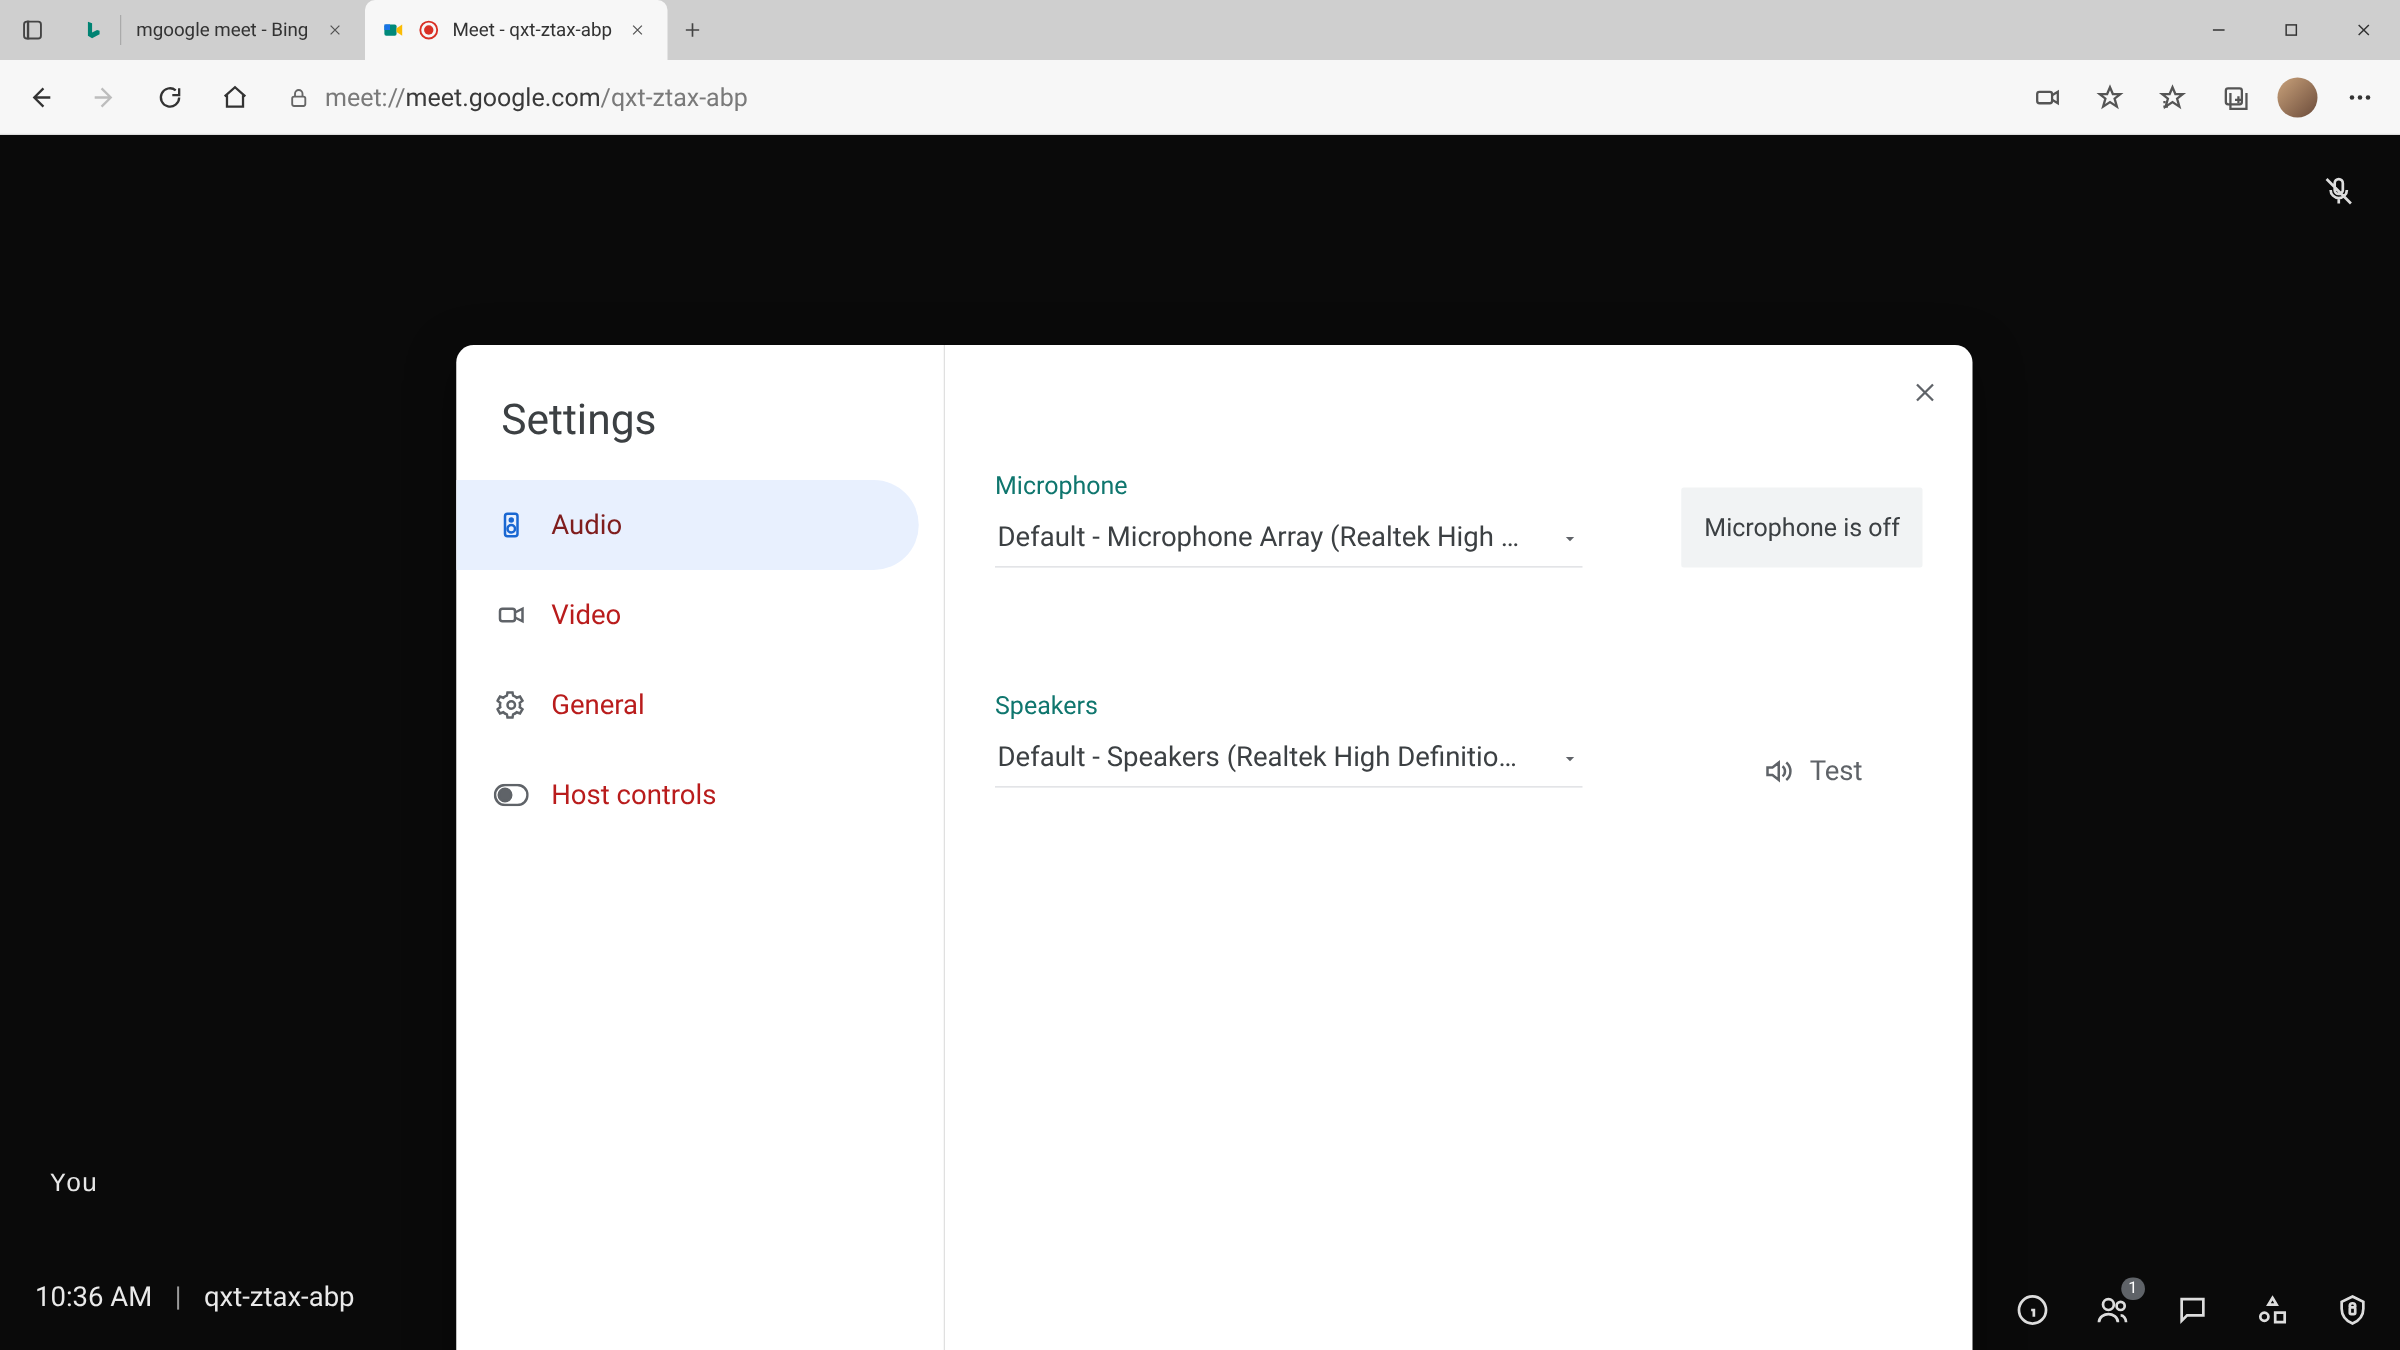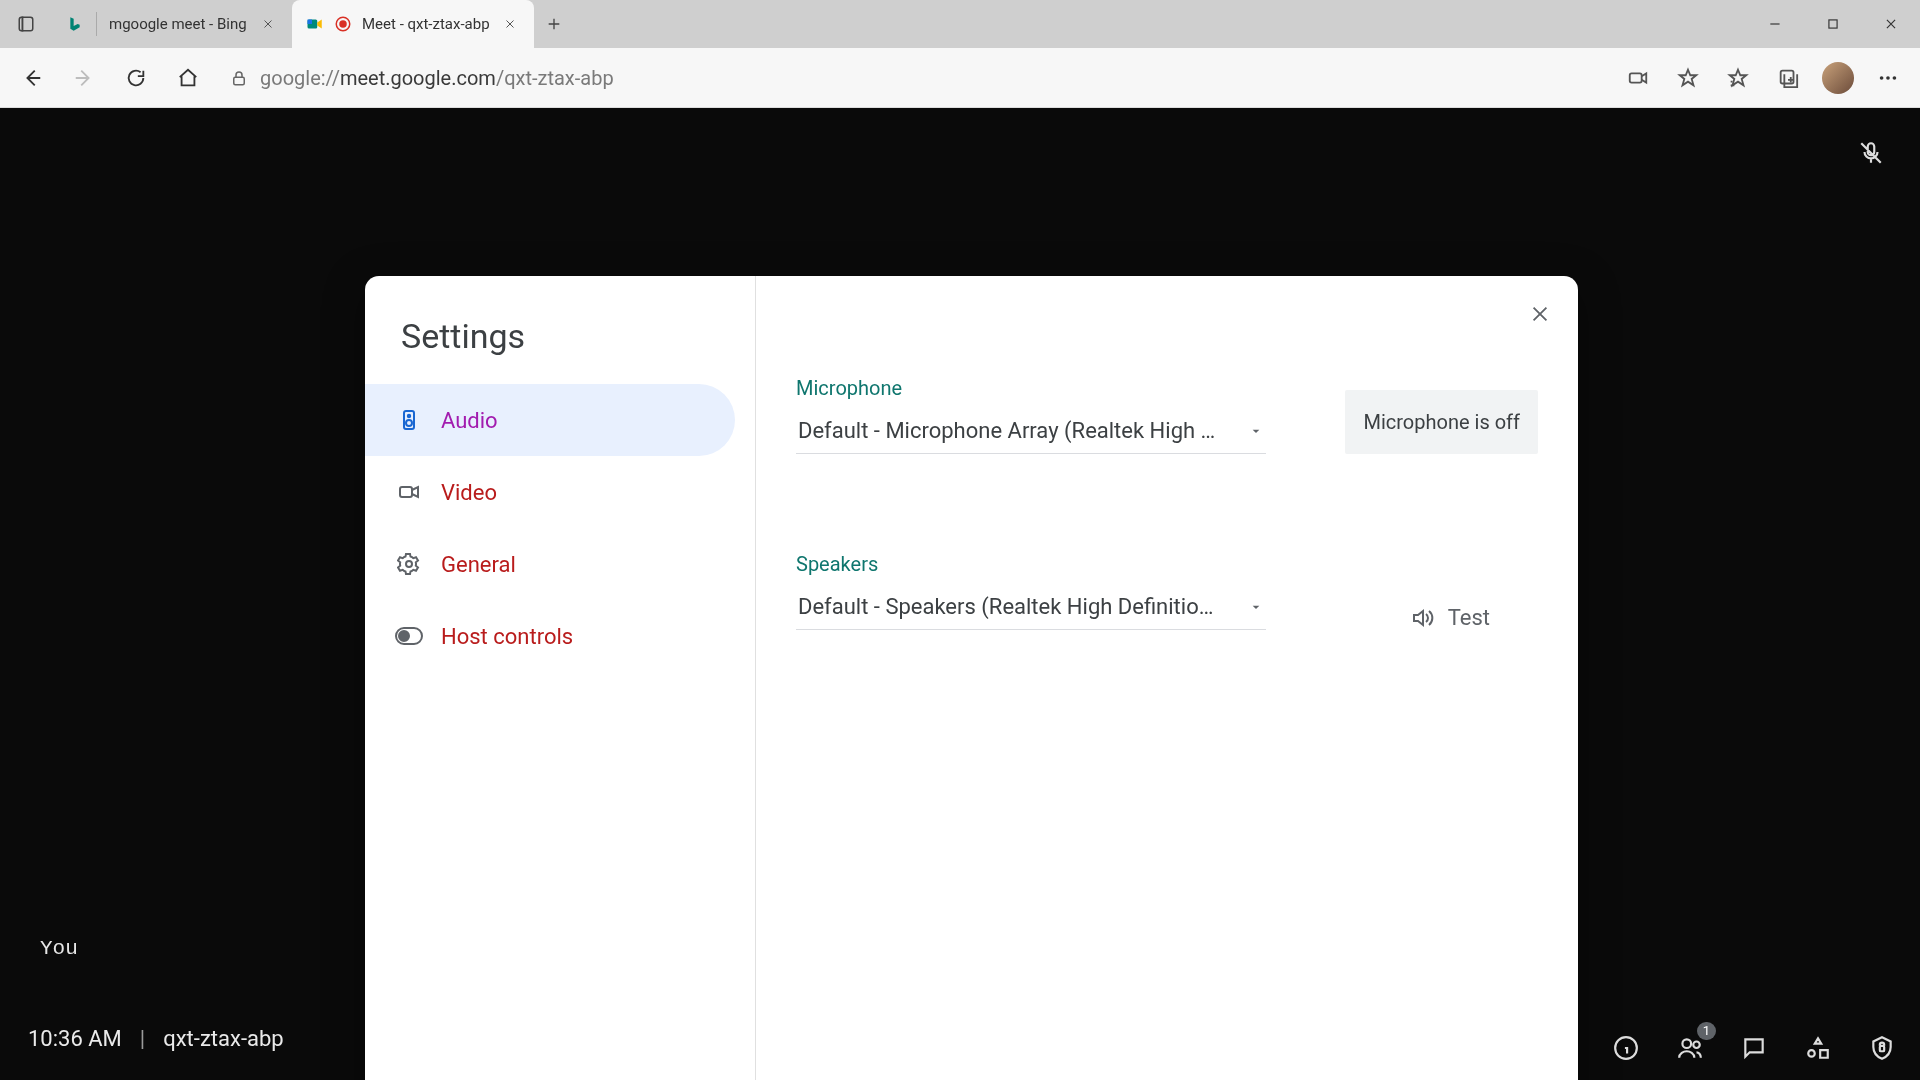--- a/index.html
+++ b/index.html
@@ -47,32 +47,32 @@
   .br-btn { position:relative; width:36px; height:36px; display:flex; align-items:center; justify-content:center;}
   .badge { position:absolute; top:-8px; right:-8px; background:#5f6368; color:#fff; border-radius:10px; font-size:13px; padding:0 6px; height:18px; line-height:18px; }
 
   
   .dialog { position:absolute; top:168px; left:365px; width:1213px; height:865px; background:#fff; border-radius:14px; box-shadow:0 10px 40px rgba(0,0,0,.35); display:flex; overflow:hidden;}
   .dlg-left { width:390px; border-right:0; padding-top:30px; }
   .dlg-title { font-size:34px; color:#3c4043; padding:10px 36px 28px 36px; font-weight:400;}
   .nav { display:flex; flex-direction:column; }
   .nav-item { display:flex; align-items:center; gap:18px; height:72px; padding:0 30px 0 30px; margin-right:20px; color:#b91c1c; font-size:22px; border-top-right-radius:36px; border-bottom-right-radius:36px; cursor:pointer;}
   .nav-item .ico { width:28px; height:28px; display:flex; align-items:center; justify-content:center; color:#5f6368;}
-  .nav-item.active { background:#e8f0fe; color:#a21caf;text-align:center; }
+  .nav-item.active { background:#e8f0fe; color:#7f1d1d;text-align:center; }
   .nav-item.active .ico { color:#1967d2; }
   .dlg-sep { width:1px; background:#e0e0e0; }
   .dlg-right { flex:1; position:relative; padding:30px 40px; }
   .dlg-close { position:absolute; top:18px; right:18px; width:40px; height:40px; display:flex; align-items:center; justify-content:center; color:#5f6368; border-radius:50%; }
   .section-title { color:#0f766e; font-size:20px; margin-top:62px; }
   .section-title.first { margin-top:70px; }
   .select { margin-top:10px; width:470px; display:flex; align-items:center; justify-content:space-between; border-bottom:1px solid #dadce0; padding:8px 2px 10px 2px; color:#3c4043; font-size:22px;}
   .select .chev { color:#5f6368; }
   .select .sel-text { white-space:nowrap; overflow:hidden; text-overflow:ellipsis; max-width:420px;}
   .mic-off-box { background:#f1f3f4; color:#3c4043; font-size:20px; padding:20px 18px; border-radius:2px; margin-left:auto; }
-  .test-btn { display:flex; align-items:center; gap:14px; color:#5f6368; font-size:22px; margin-left:auto; padding-right:48px;}
+  .test-btn { display:flex; align-items:flex-start; gap:14px; color:#5f6368; font-size:22px; margin-left:auto; padding-right:48px;}
   .row-wrap { display:flex; align-items:flex-end; }
 
   svg { display:block; }
 </style>
 </head>
 <body>
 
 <div class="browser">
 
   <div class="titlebar">
@@ -171,21 +171,21 @@
       </div>
 
     <div class="addr">
       <span class="lock">
           <svg width="18" height="18" viewBox="0 0 24 24" fill="none" stroke="#666" stroke-width="2">
             <rect x="5" y="11" width="14" height="10" rx="2"></rect>
             <path d="M8 11V8a4 4 0 0 1 8 0v3"></path>
           </svg>
         </span>
       <span>
-        <span class="url-muted">google://</span><span class="url-strong">meet.google.com</span><span class="url-muted">/qxt-ztax-abp</span>
+        <span class="url-muted">meet://</span><span class="url-strong">meet.google.com</span><span class="url-muted">/qxt-ztax-abp</span>
       </span>
     </div>
 
     <div class="right-icons">
       <div class="tb-btn">
           <svg width="22" height="22" viewBox="0 0 24 24" fill="none" stroke="#555" stroke-width="2">
             <rect x="3" y="7" width="13" height="10" rx="2"></rect>
             <path d="M16 10l5-3v10l-5-3"></path>
           </svg>
         </div>

